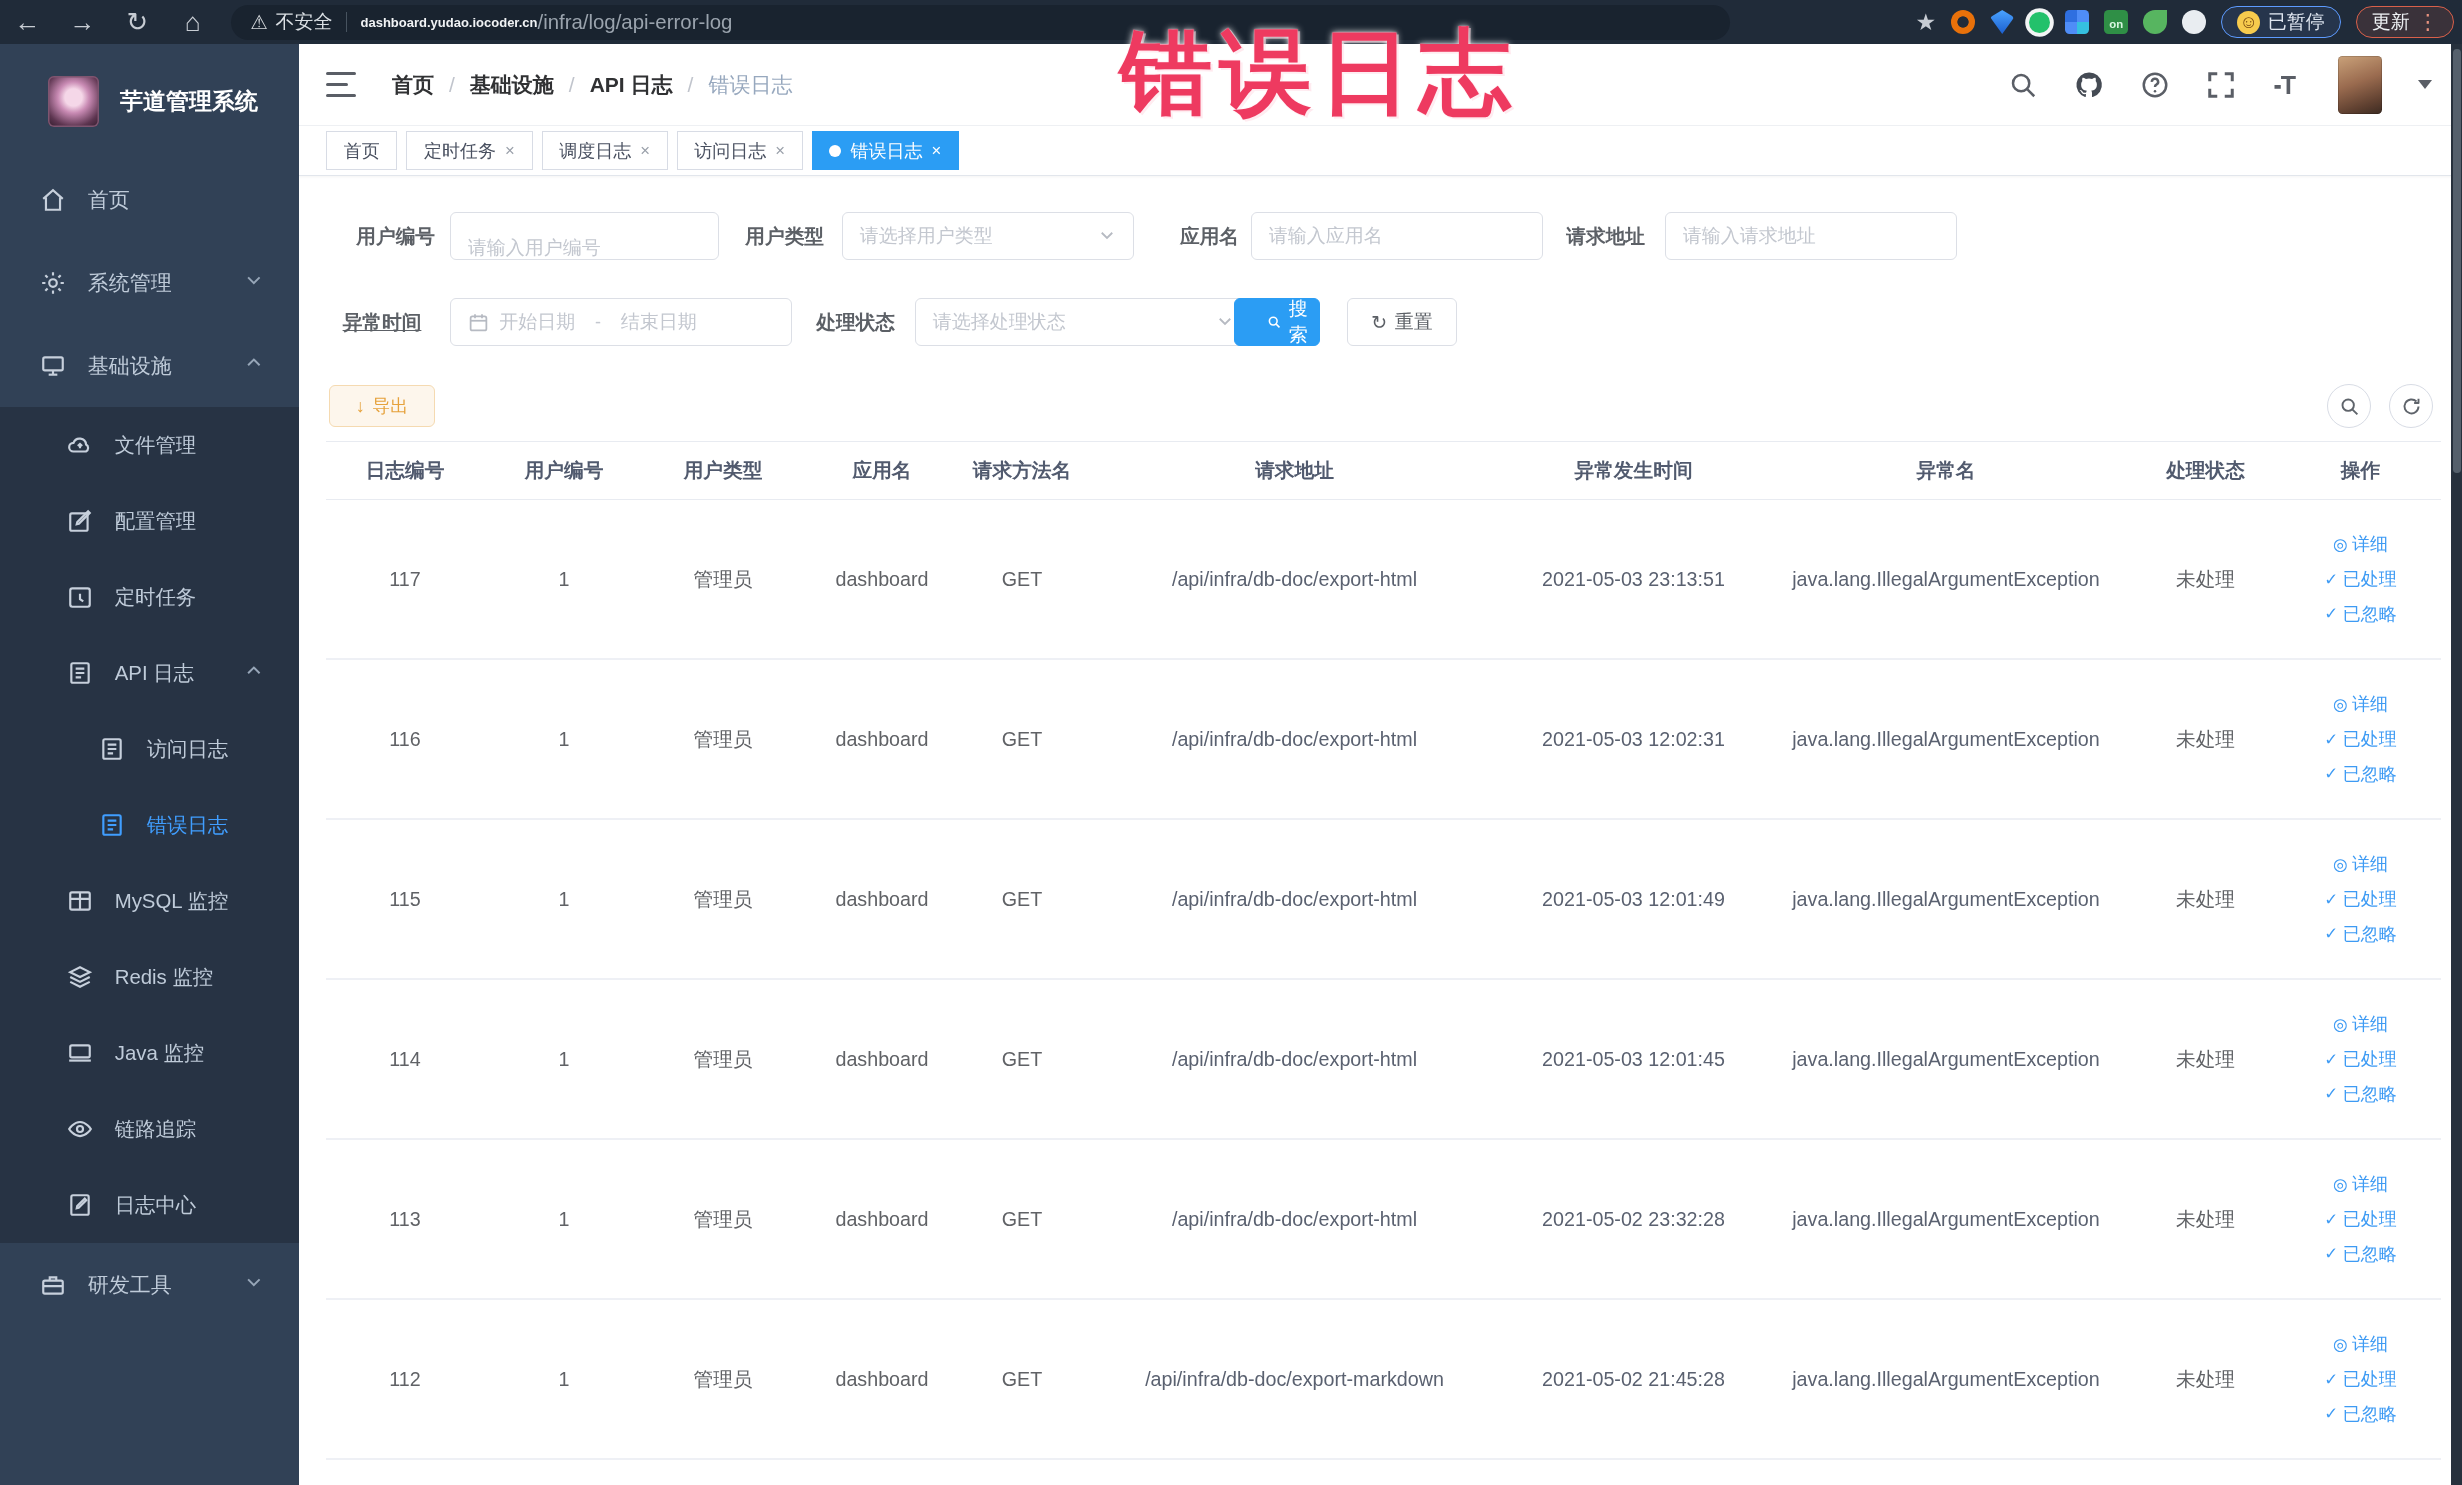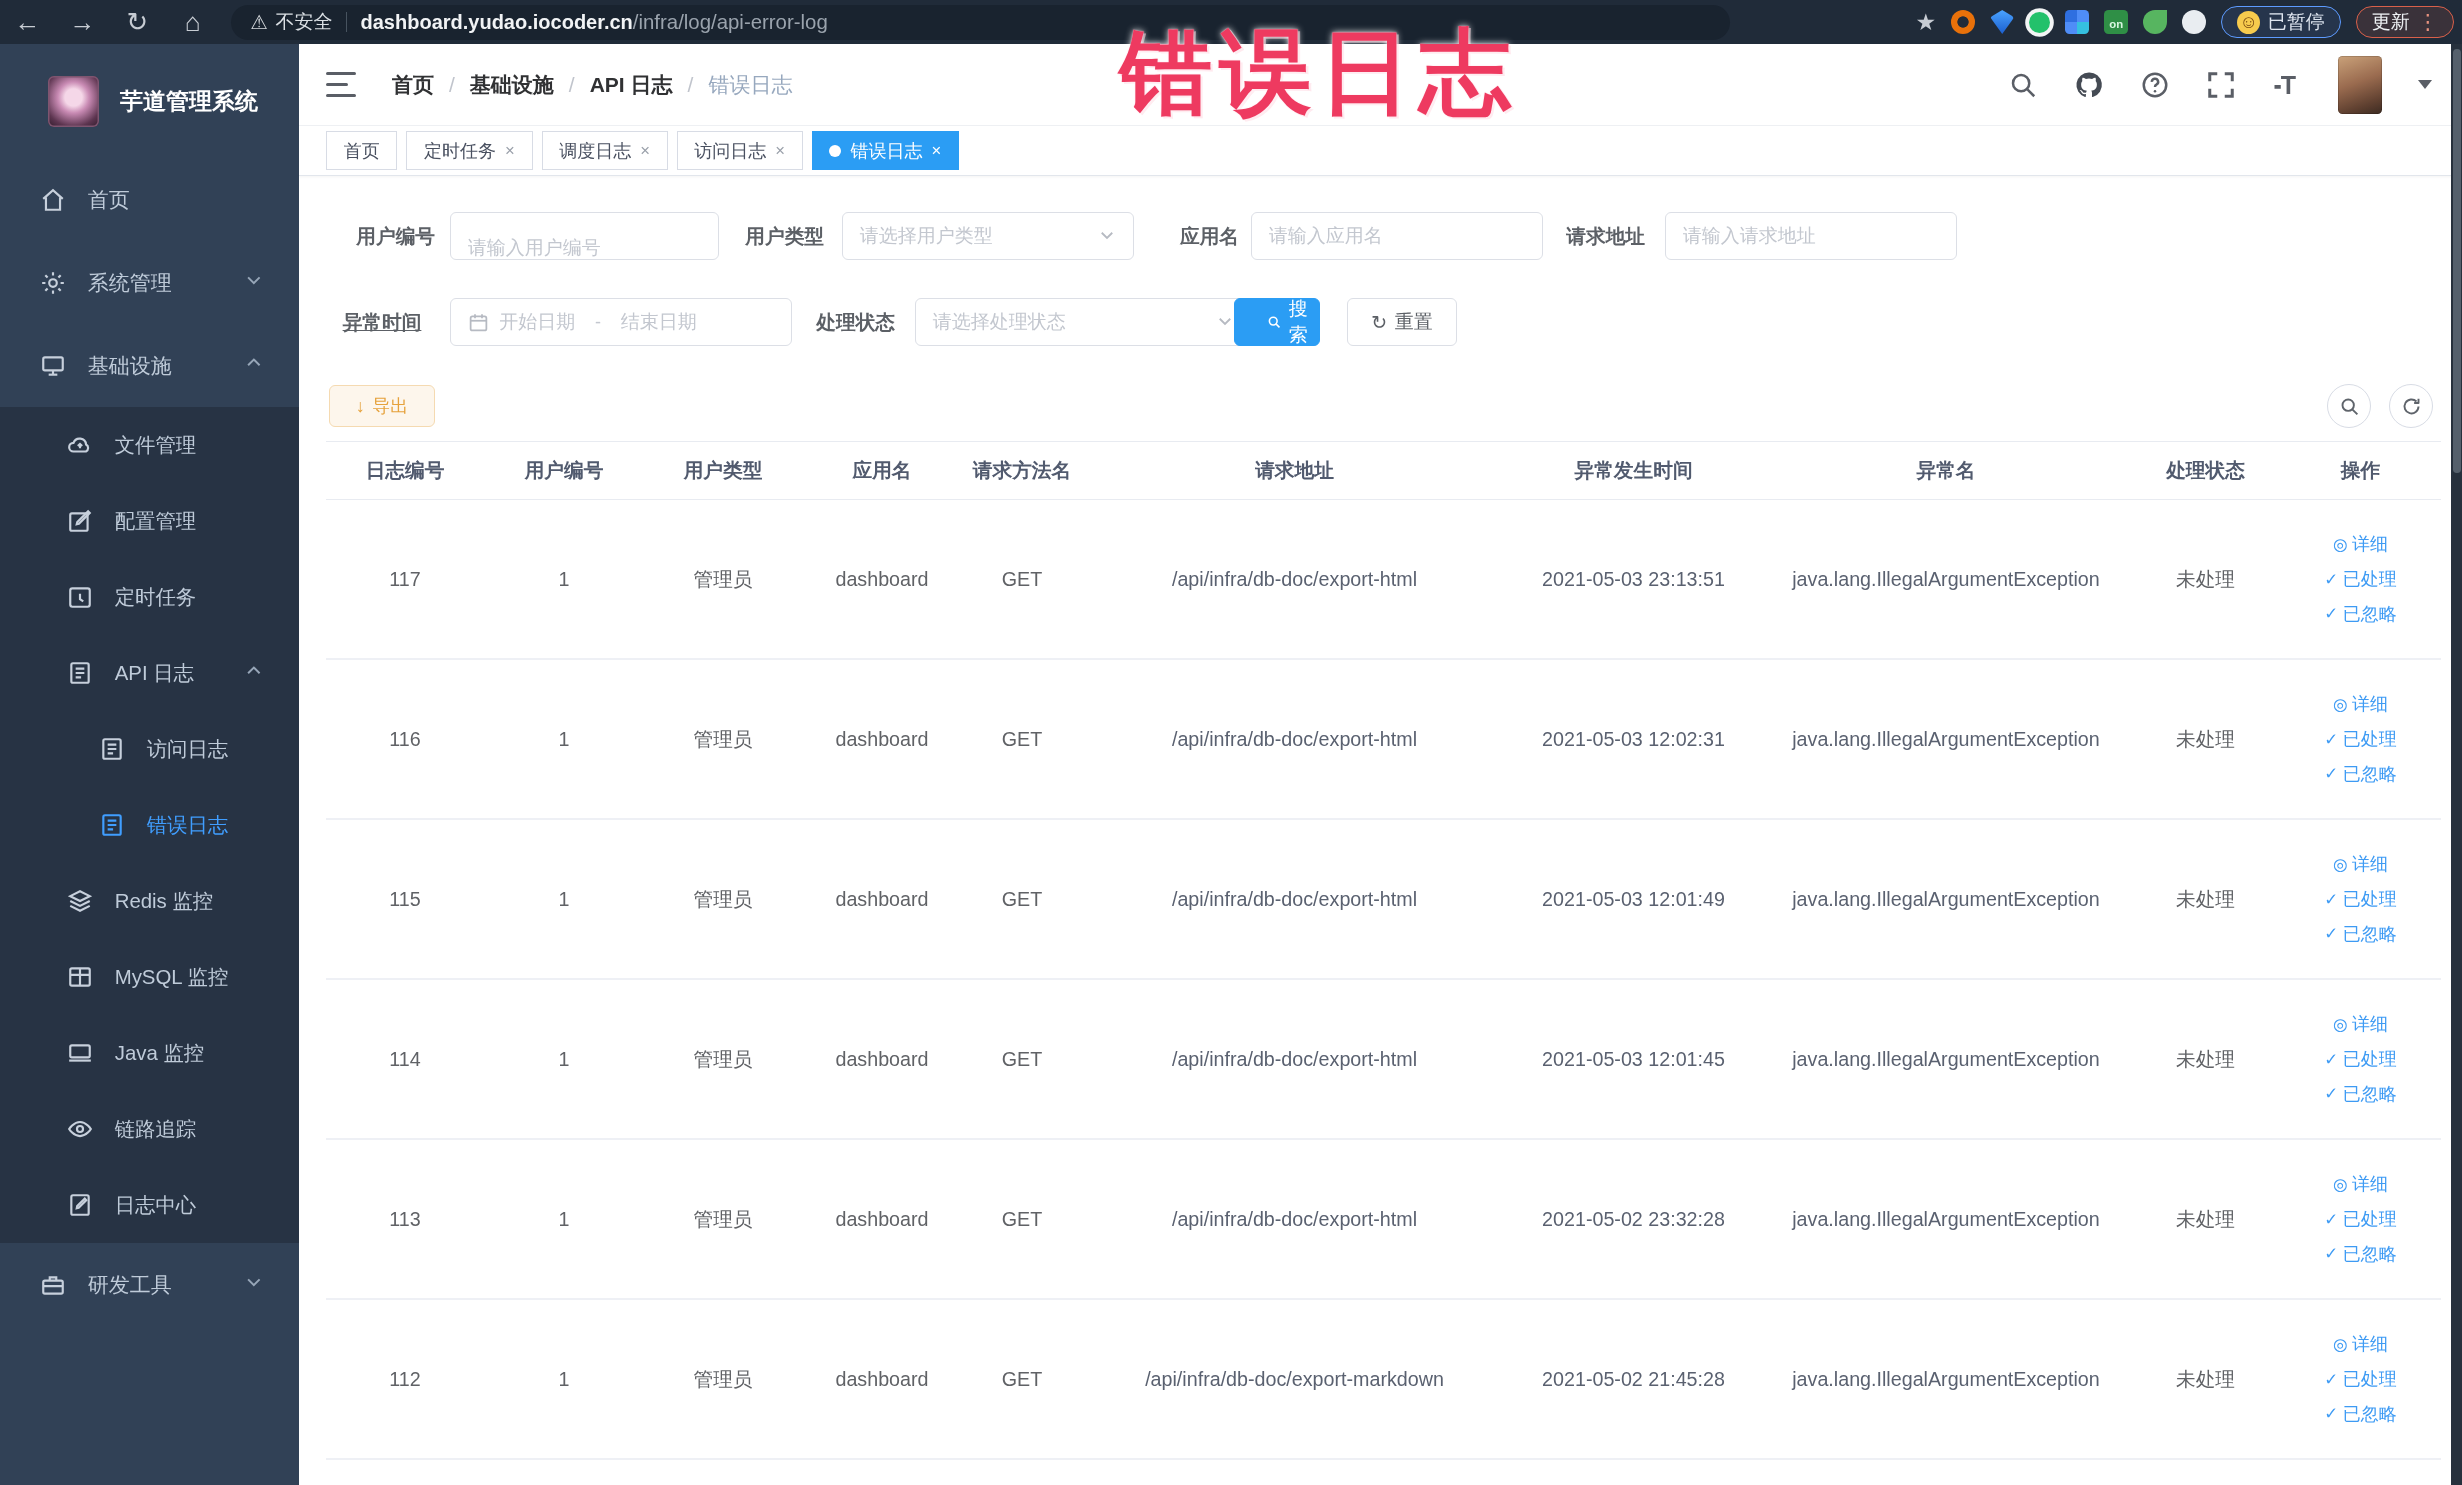--- a/index.html
+++ b/index.html
@@ -6,21 +6,21 @@
   html,body { width:2462px; height:1486px; overflow:hidden; }
   body { font-family:"Liberation Sans","DejaVu Sans",sans-serif; background:#fff; position:relative; }
 
   
   #browser-bar { position:absolute; left:0; top:0; width:2462px; height:44px; background:#202b39; display:flex; align-items:center; z-index:5; }
   .nav-glyph { color:#c7ccd3; font-size:26px; width:55px; text-align:center; cursor:pointer; flex:0 0 auto; }
   #omnibox { height:35px; margin-left:10.6px; flex:0 0 1499px; background:#19232f; border-radius:17.4px; display:flex; align-items:center; padding:0 19.7px; color:#cfd4da; }
   #omnibox .warn { color:#d6dade; font-size:19.7px; margin-right:7.6px; }
   #omnibox .insecure { font-size:19px; color:#dadfe4; margin-right:13.6px; }
   #omnibox .omni-sep { width:0.8px; height:19.7px; background:#47535f; margin-right:13.6px; }
-  #omnibox .host { font-size:20px; font-weight:bold; color:#f1f3f5; }
+  #omnibox .host { font-size:13px; font-weight:bold; color:#f1f3f5; }
   #omnibox .path { font-size:20.4px; color:#9aa3ad; }
   #browser-right { display:flex; align-items:center; margin-left:auto; padding-right:7.6px; gap:15px; }
   .ext-dot { width:24px; height:24px; border-radius:50%; flex:0 0 auto; position:relative; }
   .ext-orange { background:radial-gradient(circle at 50% 50%, #202b39 0 5.3px, #e8710a 6px 12px); }
   .ext-blueshield { background:linear-gradient(180deg,#4aa3ff,#1b5fd0); clip-path:polygon(50% 0,100% 30%,50% 100%,0 30%); }
   .ext-green { background:#23c16b; box-shadow:0 0 0 3.8px #f2f4f5; width:21px; height:21px; }
   .ext-grid { background:conic-gradient(#4f8df7 0 25%, #35c0e0 0 50%, #4f8df7 0 75%, #2f6fe0 0); border-radius:4.5px; }
   .ext-on { background:#2f8f46; border-radius:4.5px; }
   .ext-on::after { content:"on"; position:absolute; left:50%; top:60%; transform:translate(-50%,-50%); font-size:11.4px; color:#d9f7e1; font-weight:bold; }
   .ext-leaf { background:#57b560; border-radius:50% 0 50% 50%; }
@@ -237,34 +237,34 @@
           <svg viewBox="0 0 24 24" fill="none" stroke="currentColor" stroke-width="2">
             <rect x="4" y="3" width="16" height="18" rx="1.5"></rect>
             <path d="M8 8h8M8 12h8M8 16h5"></path>
           </svg>
         </span>
         <span class="mi-label">错误日志</span>
       </div>
       <div class="menu-item lvl2">
         <span class="mi-icon">
           <svg viewBox="0 0 24 24" fill="none" stroke="currentColor" stroke-width="2">
+            <rect x="3" y="4" width="18" height="16" rx="1.5"></rect>
+            <path d="M3 10h18M12 4v16"></path>
+          </svg>
+        </span>
+        <span class="mi-label">MySQL 监控</span>
+      </div>
+      <div class="menu-item lvl2">
+        <span class="mi-icon">
+          <svg viewBox="0 0 24 24" fill="none" stroke="currentColor" stroke-width="2">
             <path d="M12 3l9 4.5-9 4.5-9-4.5z"></path>
             <path d="M3 12l9 4.5 9-4.5M3 16.5L12 21l9-4.5"></path>
           </svg>
         </span>
         <span class="mi-label">Redis 监控</span>
-      </div>
-      <div class="menu-item lvl2">
-        <span class="mi-icon">
-          <svg viewBox="0 0 24 24" fill="none" stroke="currentColor" stroke-width="2">
-            <rect x="3" y="4" width="18" height="16" rx="1.5"></rect>
-            <path d="M3 10h18M12 4v16"></path>
-          </svg>
-        </span>
-        <span class="mi-label">MySQL 监控</span>
       </div>
       <div class="menu-item lvl2">
         <span class="mi-icon">
           <svg viewBox="0 0 24 24" fill="none" stroke="currentColor" stroke-width="2">
             <rect x="3" y="5" width="18" height="11" rx="1.5"></rect>
             <path d="M2 19h20"></path>
           </svg>
         </span>
         <span class="mi-label">Java 监控</span>
       </div>

